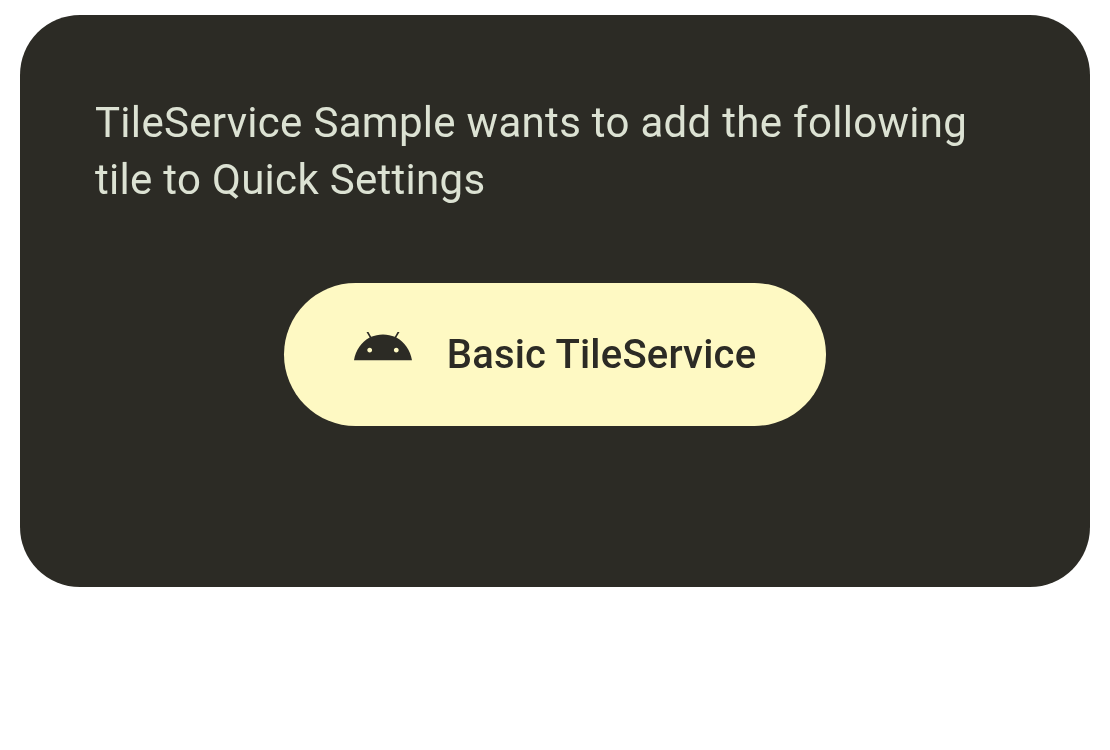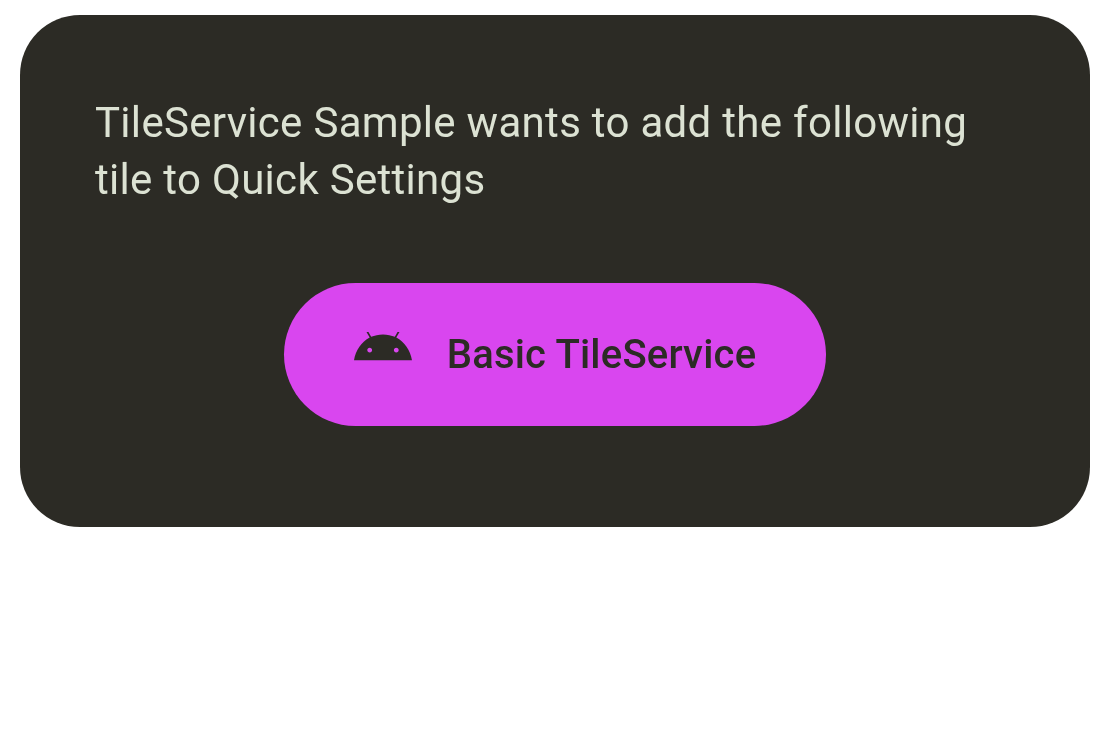--- a/index.html
+++ b/index.html
@@ -13,21 +13,21 @@
       height: 750px;
       background: #ffffff;
       font-family: 'Roboto', 'Segoe UI', Arial, sans-serif;
       display: flex;
       align-items: flex-start;
       justify-content: flex-start;
     }
     
     .dialog {
       width: 1070px;
-      height: 512px;
+      height: 572px;
       background: #2c2b25;
       border-radius: 60px;
       margin: 15px 20px;
       padding: 80px 75px 63px 75px;
       display: flex;
       flex-direction: column;
     }
     
     .dialog-message {
       color: #dce2d3;
@@ -37,21 +37,21 @@
       letter-spacing: 0.3px;
     }
     
     .tile-preview-container {
       display: flex;
       justify-content: center;
       margin-top: 75px;
     }
     
     .tile-preview {
-      background: #d946ef;
+      background: #fef9c3;
       border-radius: 100px;
       padding: 48px 70px;
       display: flex;
       align-items: center;
       gap: 35px;
     }
     
     .android-icon {
       width: 58px;
       height: 45px;

